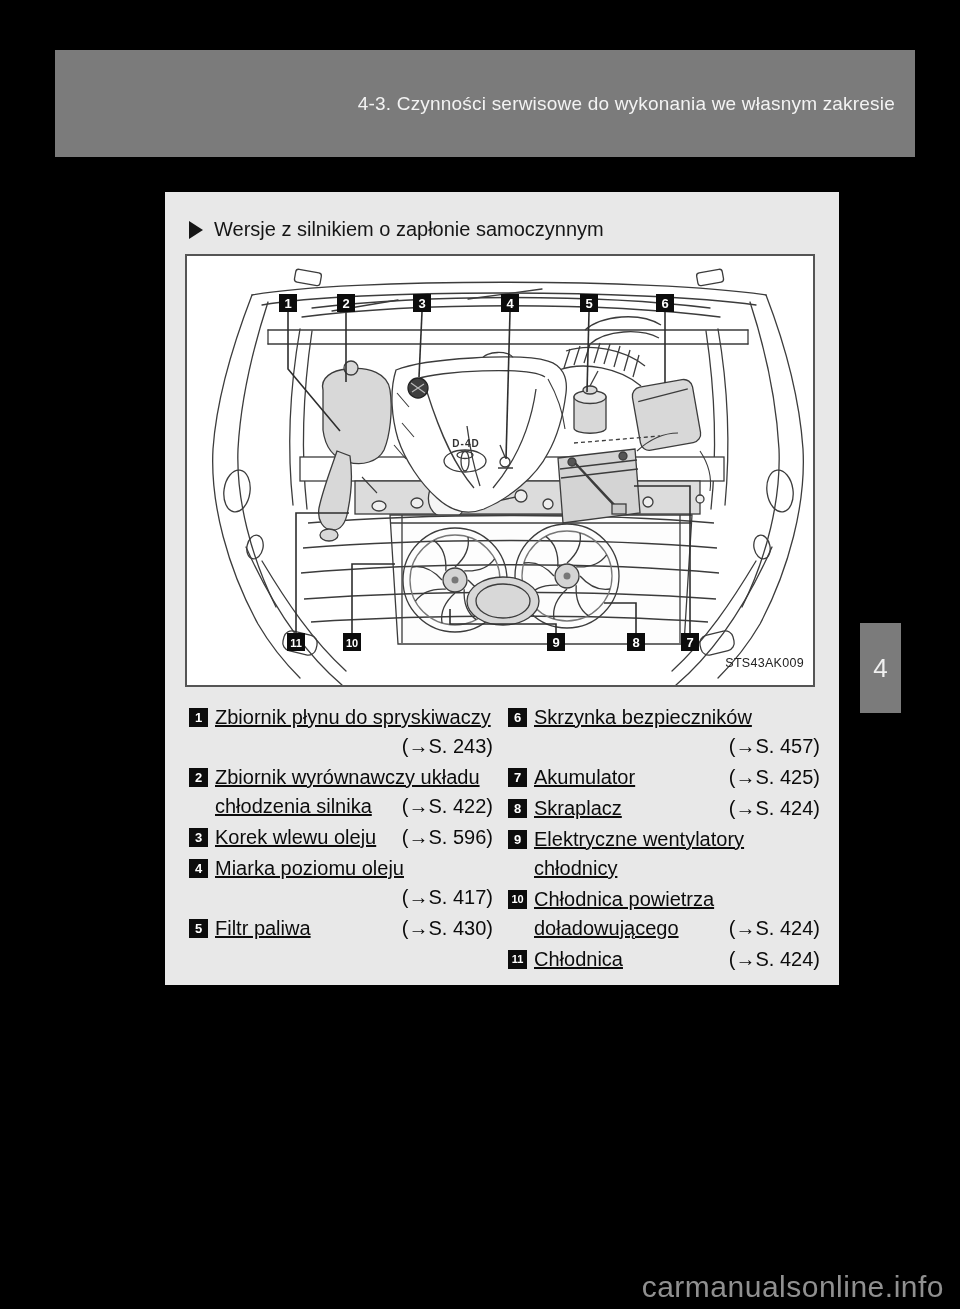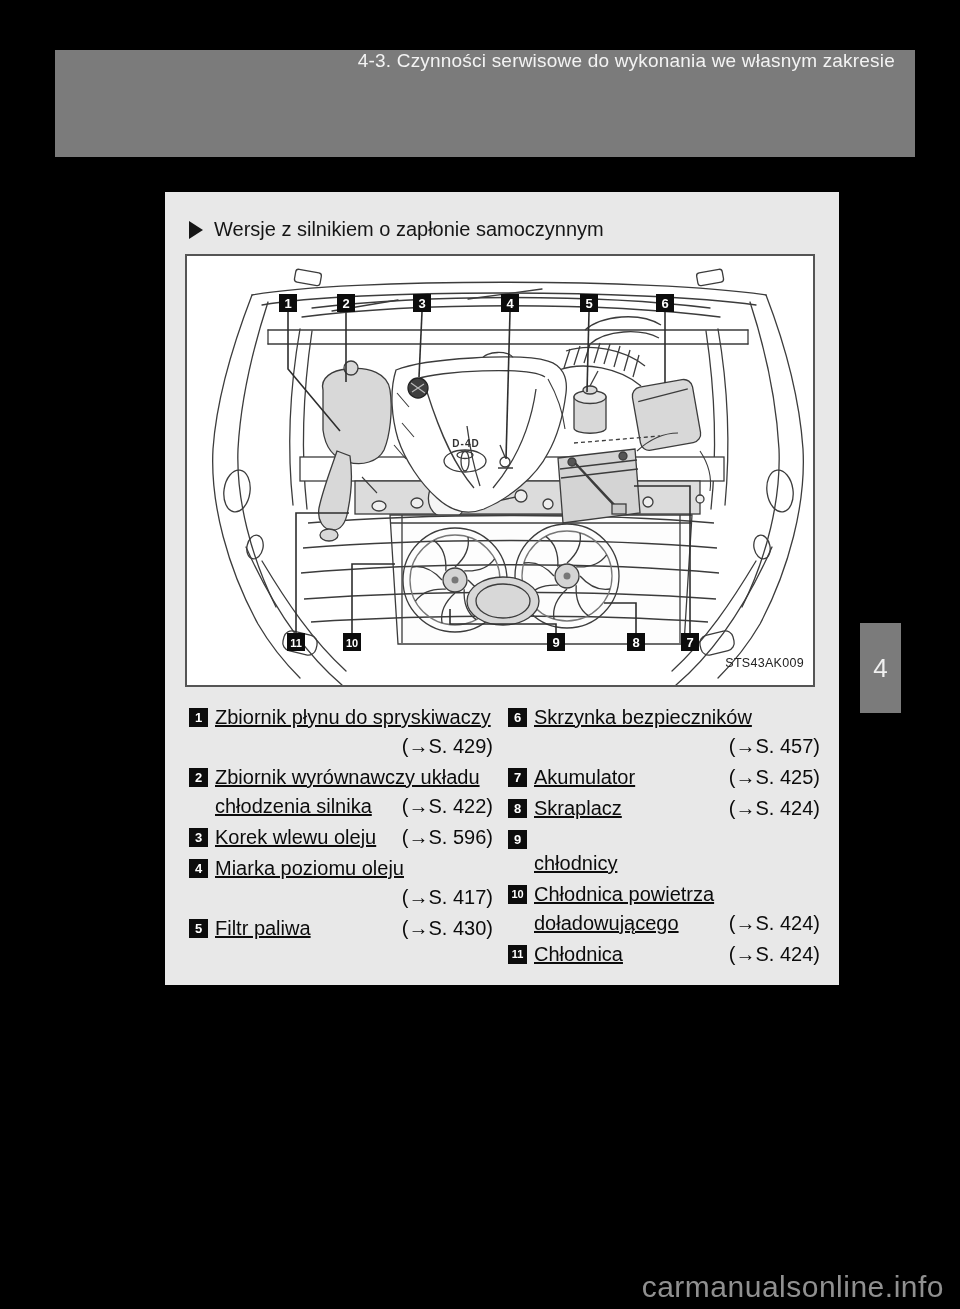--- a/index.html
+++ b/index.html
@@ -1,19 +1,19 @@
 <!DOCTYPE html>
 <html><head>
 <meta charset="utf-8">
 <style>
   html,body{margin:0;padding:0;background:#000;}
   .page{position:relative;width:960px;height:1309px;background:#000;overflow:hidden;
         font-family:"Liberation Sans",sans-serif;}
   .header-band{position:absolute;left:55px;top:50px;width:860px;height:107px;background:#7b7b7b;
-        display:flex;justify-content:flex-end;padding-right:20px;box-sizing:border-box;}
+        display:flex;align-items:center;justify-content:flex-end;padding-right:20px;box-sizing:border-box;}
   .header-text{color:#f3f3f3;font-size:19px;letter-spacing:.2px;}
   .chapter-tab{position:absolute;left:860px;top:623px;width:41px;height:90px;background:#7b7b7b;
         color:#f0f0f0;font-size:26px;display:flex;align-items:center;justify-content:center;}
   .content-box{position:absolute;left:165px;top:192px;width:674px;height:793px;background:#e8e8e8;text-align:right;}
   .section-row{position:absolute;left:24px;top:26px;display:flex;align-items:center;gap:11px;}
   .tri{width:0;height:0;border-left:14px solid #161616;border-top:9px solid transparent;border-bottom:9px solid transparent;}
   .section-title{font-size:20px;color:#161616;}
   .diagram-box{position:absolute;left:20px;top:62px;width:626px;height:429px;background:#fff;border:2px solid #555;}
   .diagram-box svg{display:block;}
   .figure-code{position:absolute;right:9px;bottom:15px;font-size:12.5px;color:#222;letter-spacing:.3px;}
@@ -254,21 +254,21 @@
       <div class="legend-col" id="legend-left">
           <div class="legend-item">
             <div class="legend-line">
               <span class="marker">1</span>
               <span class="ltext">Zbiornik płynu do spryskiwaczy</span>
               <span class="lref"></span>
             </div>
             <div class="legend-line">
               <span class="marker ghost"></span>
               <span class="ltext"></span>
-              <span class="lref">(→S. 429)</span>
+              <span class="lref">(→S. 243)</span>
             </div>
           </div>
           <div class="legend-item">
             <div class="legend-line">
               <span class="marker">2</span>
               <span class="ltext">Zbiornik wyrównawczy układu</span>
               <span class="lref"></span>
             </div>
             <div class="legend-line">
               <span class="marker ghost"></span>
@@ -326,20 +326,21 @@
           <div class="legend-item">
             <div class="legend-line">
               <span class="marker">8</span>
               <span class="ltext">Skraplacz</span>
               <span class="lref">(→S. 424)</span>
             </div>
           </div>
           <div class="legend-item">
             <div class="legend-line">
               <span class="marker">9</span>
+              <span class="ltext">Elektryczne wentylatory</span>
               <span class="lref"></span>
             </div>
             <div class="legend-line">
               <span class="marker ghost"></span>
               <span class="ltext">chłodnicy</span>
               <span class="lref"></span>
             </div>
           </div>
           <div class="legend-item">
             <div class="legend-line">

